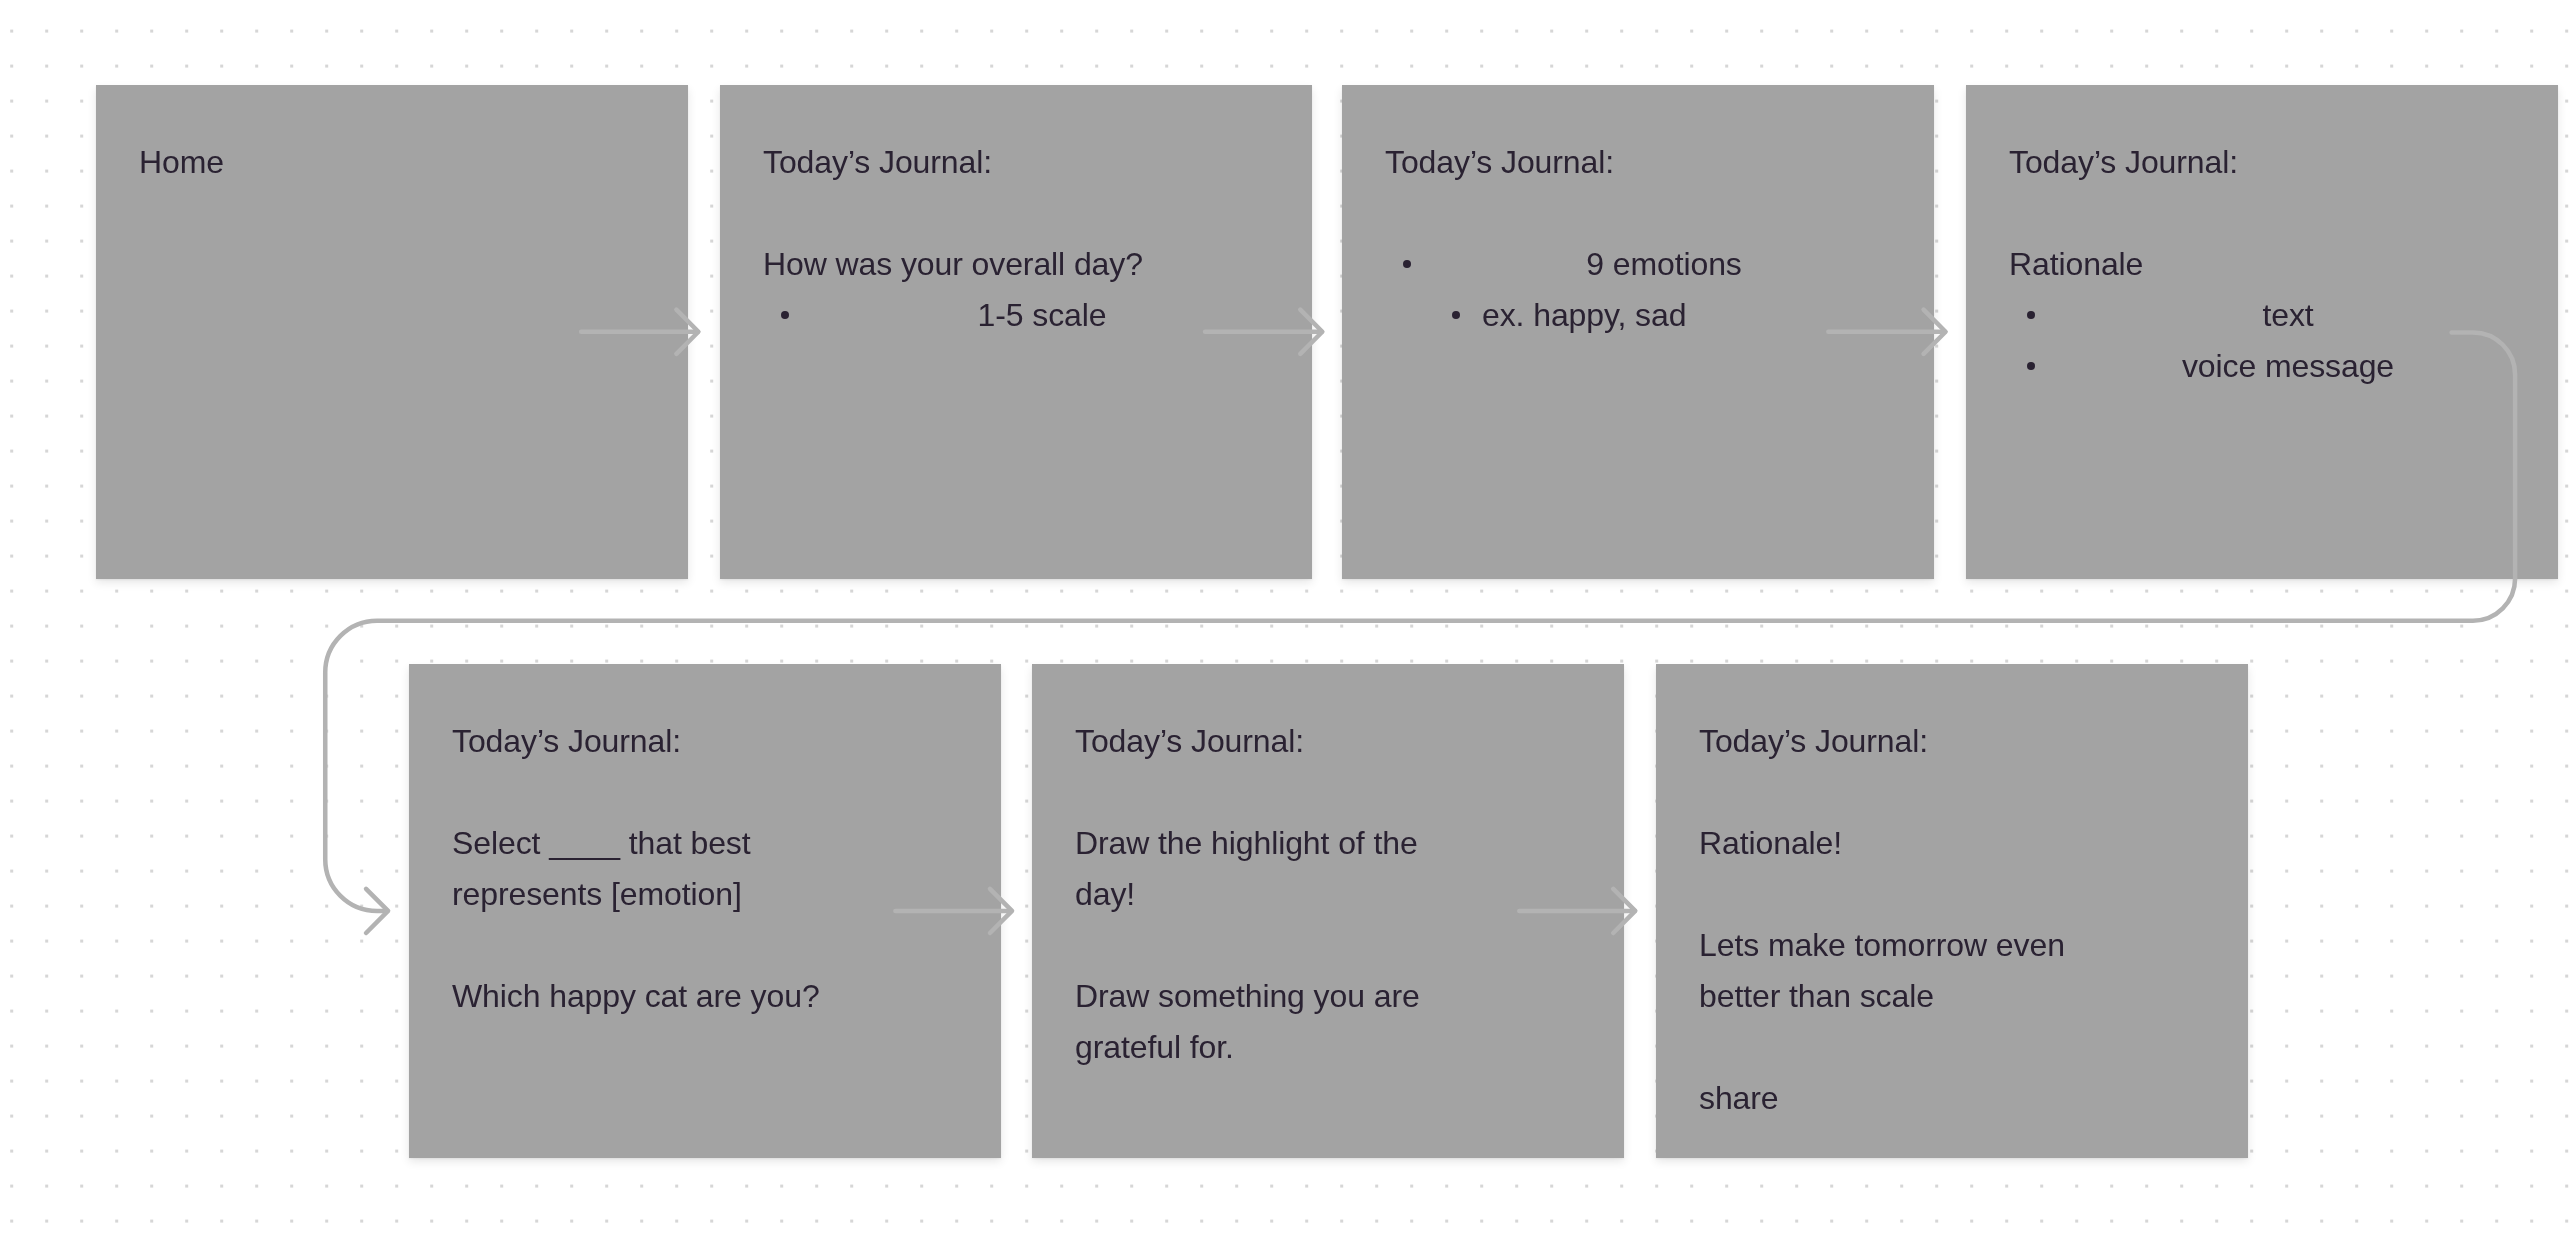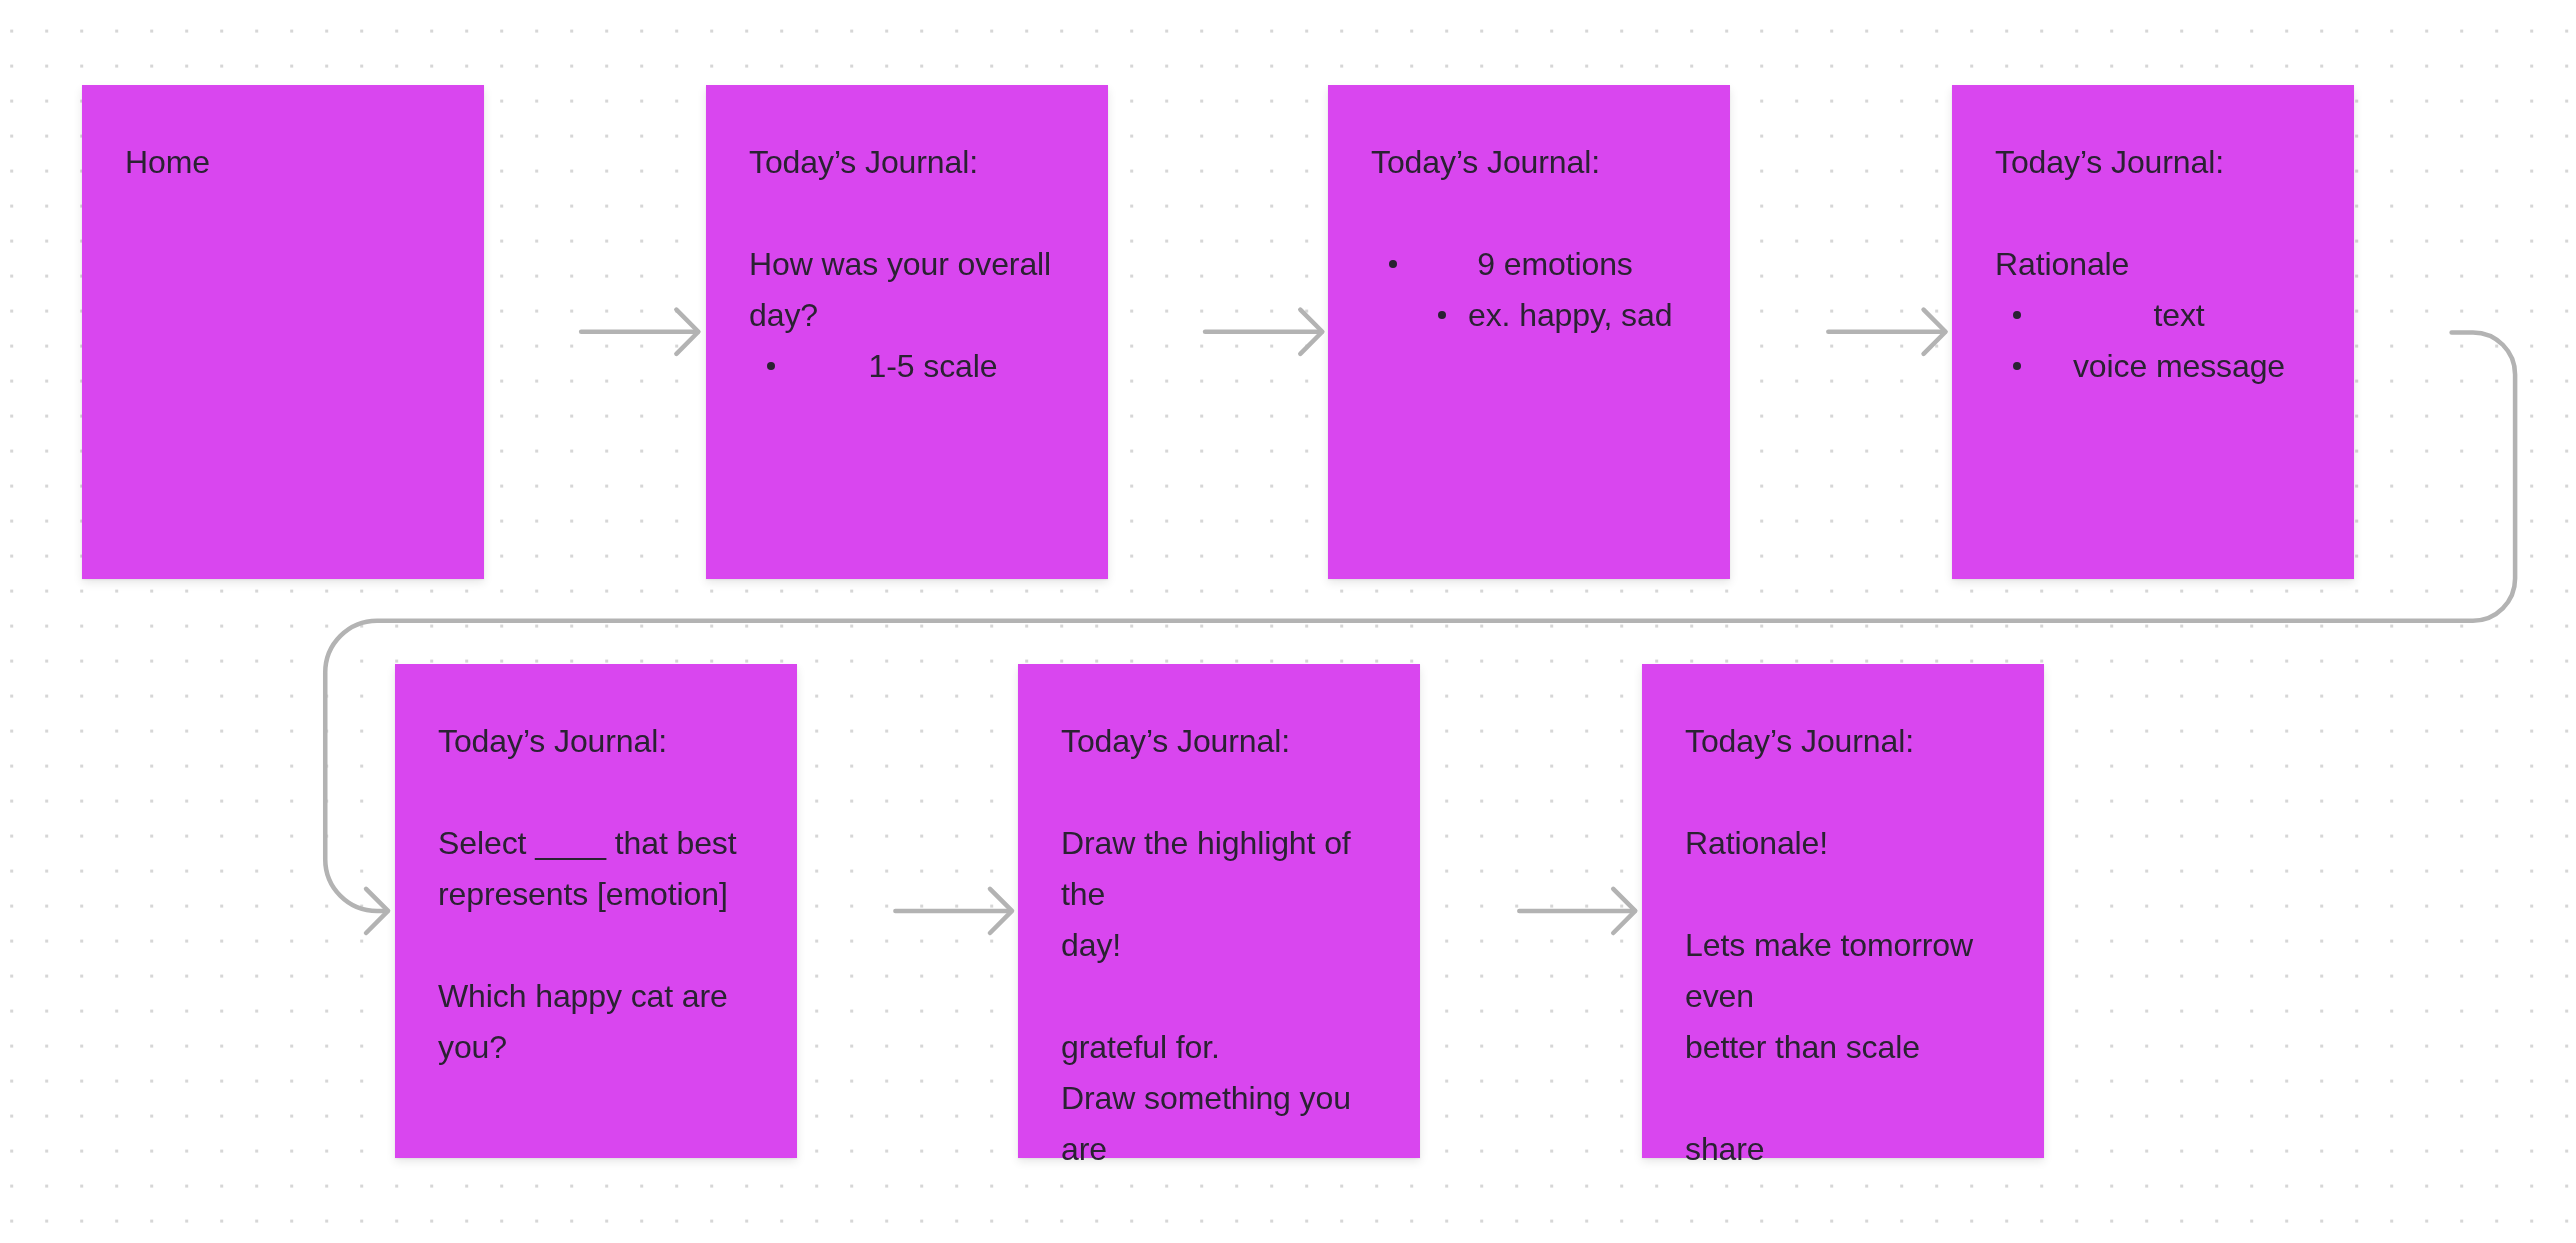--- a/index.html
+++ b/index.html
@@ -7,29 +7,30 @@
     width: 2576px; height: 1244px; position: relative; overflow: hidden;
     background-color: #ffffff;
     background-image: radial-gradient(circle, #d6d6d6 0, #d6d6d6 1.6px, transparent 1.9px);
     background-size: 35px 35px;
     background-position: -5.8px 13.6px;
     font-family: "Liberation Sans", "DejaVu Sans", sans-serif;
   }
   .canvas { position: absolute; left: 0; top: 0; width: 2576px; height: 1244px; }
   .note {
     position: absolute;
-    width: 402px; height: 494px;
+    width: 592px; height: 494px;
     box-sizing: border-box;
     padding: 52px 39px 26px 43px;
-    background: #d946ef;
+    background: #a3a3a3;
     box-shadow: 0 3.9px 9px rgba(0,0,0,0.10), 0 0.6px 1.9px rgba(0,0,0,0.06);
     color: #2a2232;
     font-size: 32px;
     line-height: 51px;
     letter-spacing: -0.1px;
+    margin-left: 14px;
   }
   .note .line { display: block; min-height: 51px; white-space: pre-wrap; }
   .note .blank { display: block; height: 51px; }
   .note ul { margin: 0; padding: 0; list-style: none; }
   .note li { position: relative; }
   .note li.l1 { padding-left: 48px; text-align: center; }
   .note li.l2 { padding-left: 97px; }
   .note li .bullet {
     position: absolute; top: 21.4px;
     width: 7.8px; height: 7.8px; border-radius: 50%;
@@ -99,22 +100,22 @@
     <span class="blank"></span>
     <span class="line">Which happy cat are you?</span>
   </div>
 
   <div class="note" style="left:1018px; top:664px;">
     <span class="line">Today’s Journal:</span>
     <span class="blank"></span>
     <span class="line">Draw the highlight of the</span>
     <span class="line">day!</span>
     <span class="blank"></span>
+    <span class="line">Draw something you are</span>
     <span class="line">grateful for.</span>
-    <span class="line">Draw something you are</span>
   </div>
 
   <div class="note" style="left:1642px; top:664px;">
     <span class="line">Today’s Journal:</span>
     <span class="blank"></span>
     <span class="line">Rationale!</span>
     <span class="blank"></span>
     <span class="line">Lets make tomorrow even</span>
     <span class="line">better than scale</span>
     <span class="blank"></span>

